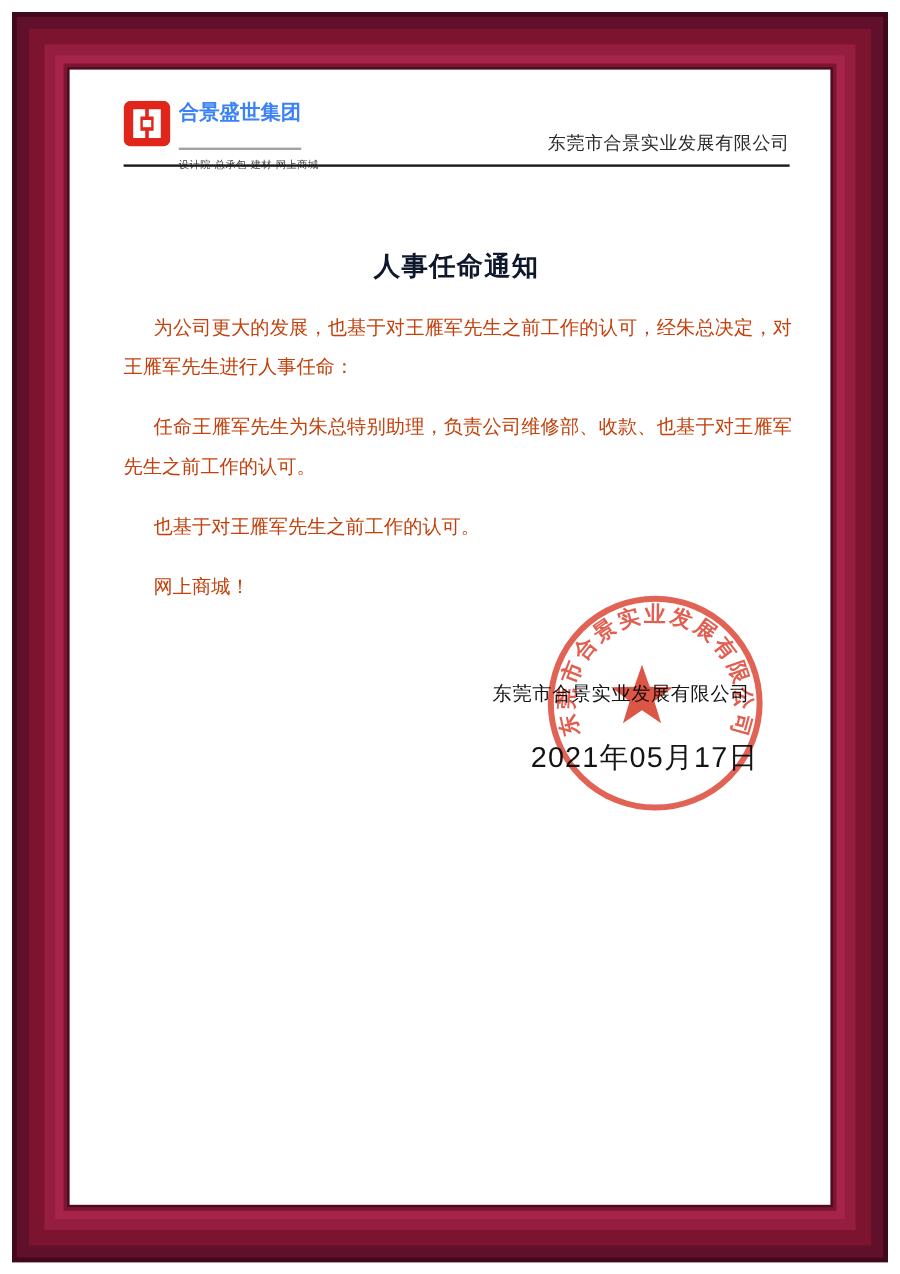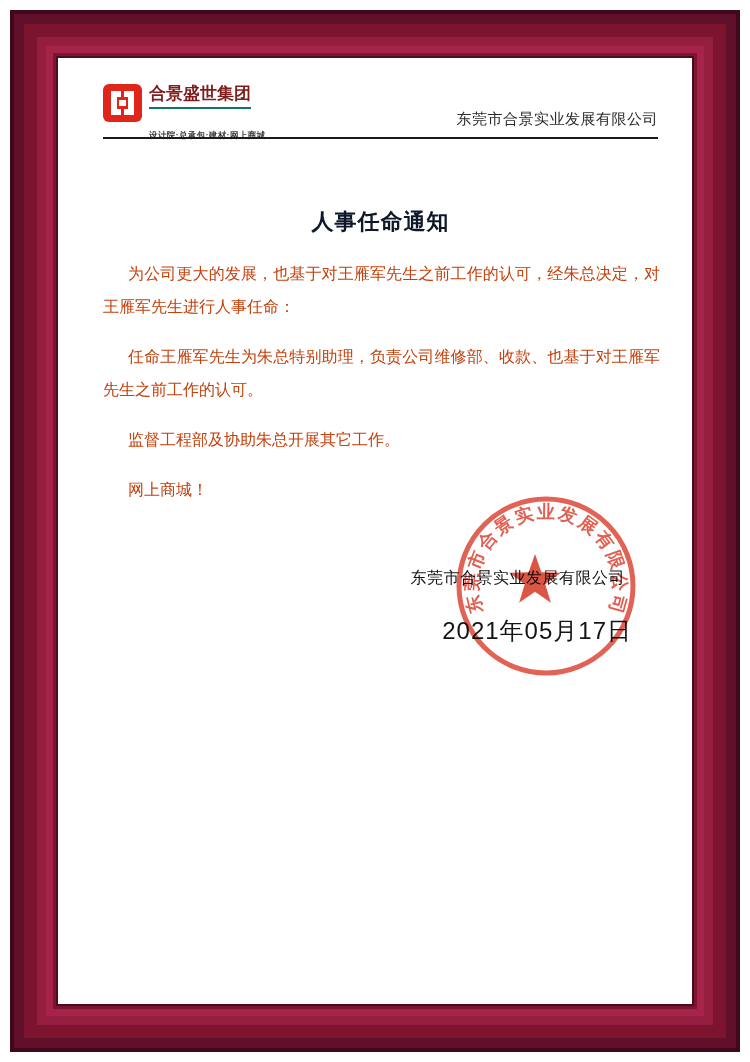--- a/index.html
+++ b/index.html
@@ -23,28 +23,28 @@
       0 0 0 44px #60102a,
       0 0 0 48px #41081a;
   }
   
   .logo-block {
     position:absolute; left:45px; top:26px;
     display:flex; align-items:flex-start; gap:7px;
   }
   .logo-icon-svg { width:39px; height:38px; display:block; }
   .logo-name {
-    font-size:17px; font-weight:bold; color:#7f1d1d;
+    font-size:17px; font-weight:bold; color:#3b82f6;
     letter-spacing:0px; line-height:20px;
-    border-bottom:2px solid #0f766e; padding-bottom:3px;
+    border-bottom:2px solid #a3a3a3; padding-bottom:19px;
     display:inline-block; white-space:nowrap;
   }
   .logo-tagline {
     font-size:8.5px; color:#3c3c3c; letter-spacing:.4px;
-    margin-top:21px; white-space:nowrap; font-weight:bold;
+    margin-top:7px; white-space:nowrap; font-weight:normal;
   }
   .header-company {
     position:absolute; right:34px; top:52px;
     font-size:15px; color:#2a2a2a; letter-spacing:.5px;
     white-space:nowrap;
   }
   .header-rule {
     position:absolute; left:45px; right:34px; top:79px;
     border-top:2px solid #1a1a1a; height:0;
   }
@@ -103,21 +103,21 @@
   </div>
 
   <div class="header-company">东莞市合景实业发展有限公司</div>
   <div class="header-rule"></div>
 
   <div class="doc-title">人事任命通知</div>
 
   <div class="doc-body">
     <p>为公司更大的发展，也基于对王雁军先生之前工作的认可，经朱总决定，对王雁军先生进行人事任命：</p>
     <p>任命王雁军先生为朱总特别助理，负责公司维修部、收款、也基于对王雁军先生之前工作的认可。</p>
-    <p>监督工程部及协助朱总开展其它工作。</p>
+    <p>也基于对王雁军先生之前工作的认可。</p>
     <p>网上商城！</p>
   </div>
 
   <div class="signature">
     <div class="sig-company">东莞市合景实业发展有限公司</div>
     <div class="sig-date">2021年05月17日</div>
   </div>
 
   <svg class="seal-svg" viewBox="0 0 190 190" aria-hidden="true">
     <circle cx="95" cy="95" r="87" fill="none" stroke="#d93a28" stroke-width="5" stroke-opacity="0.88"></circle>

